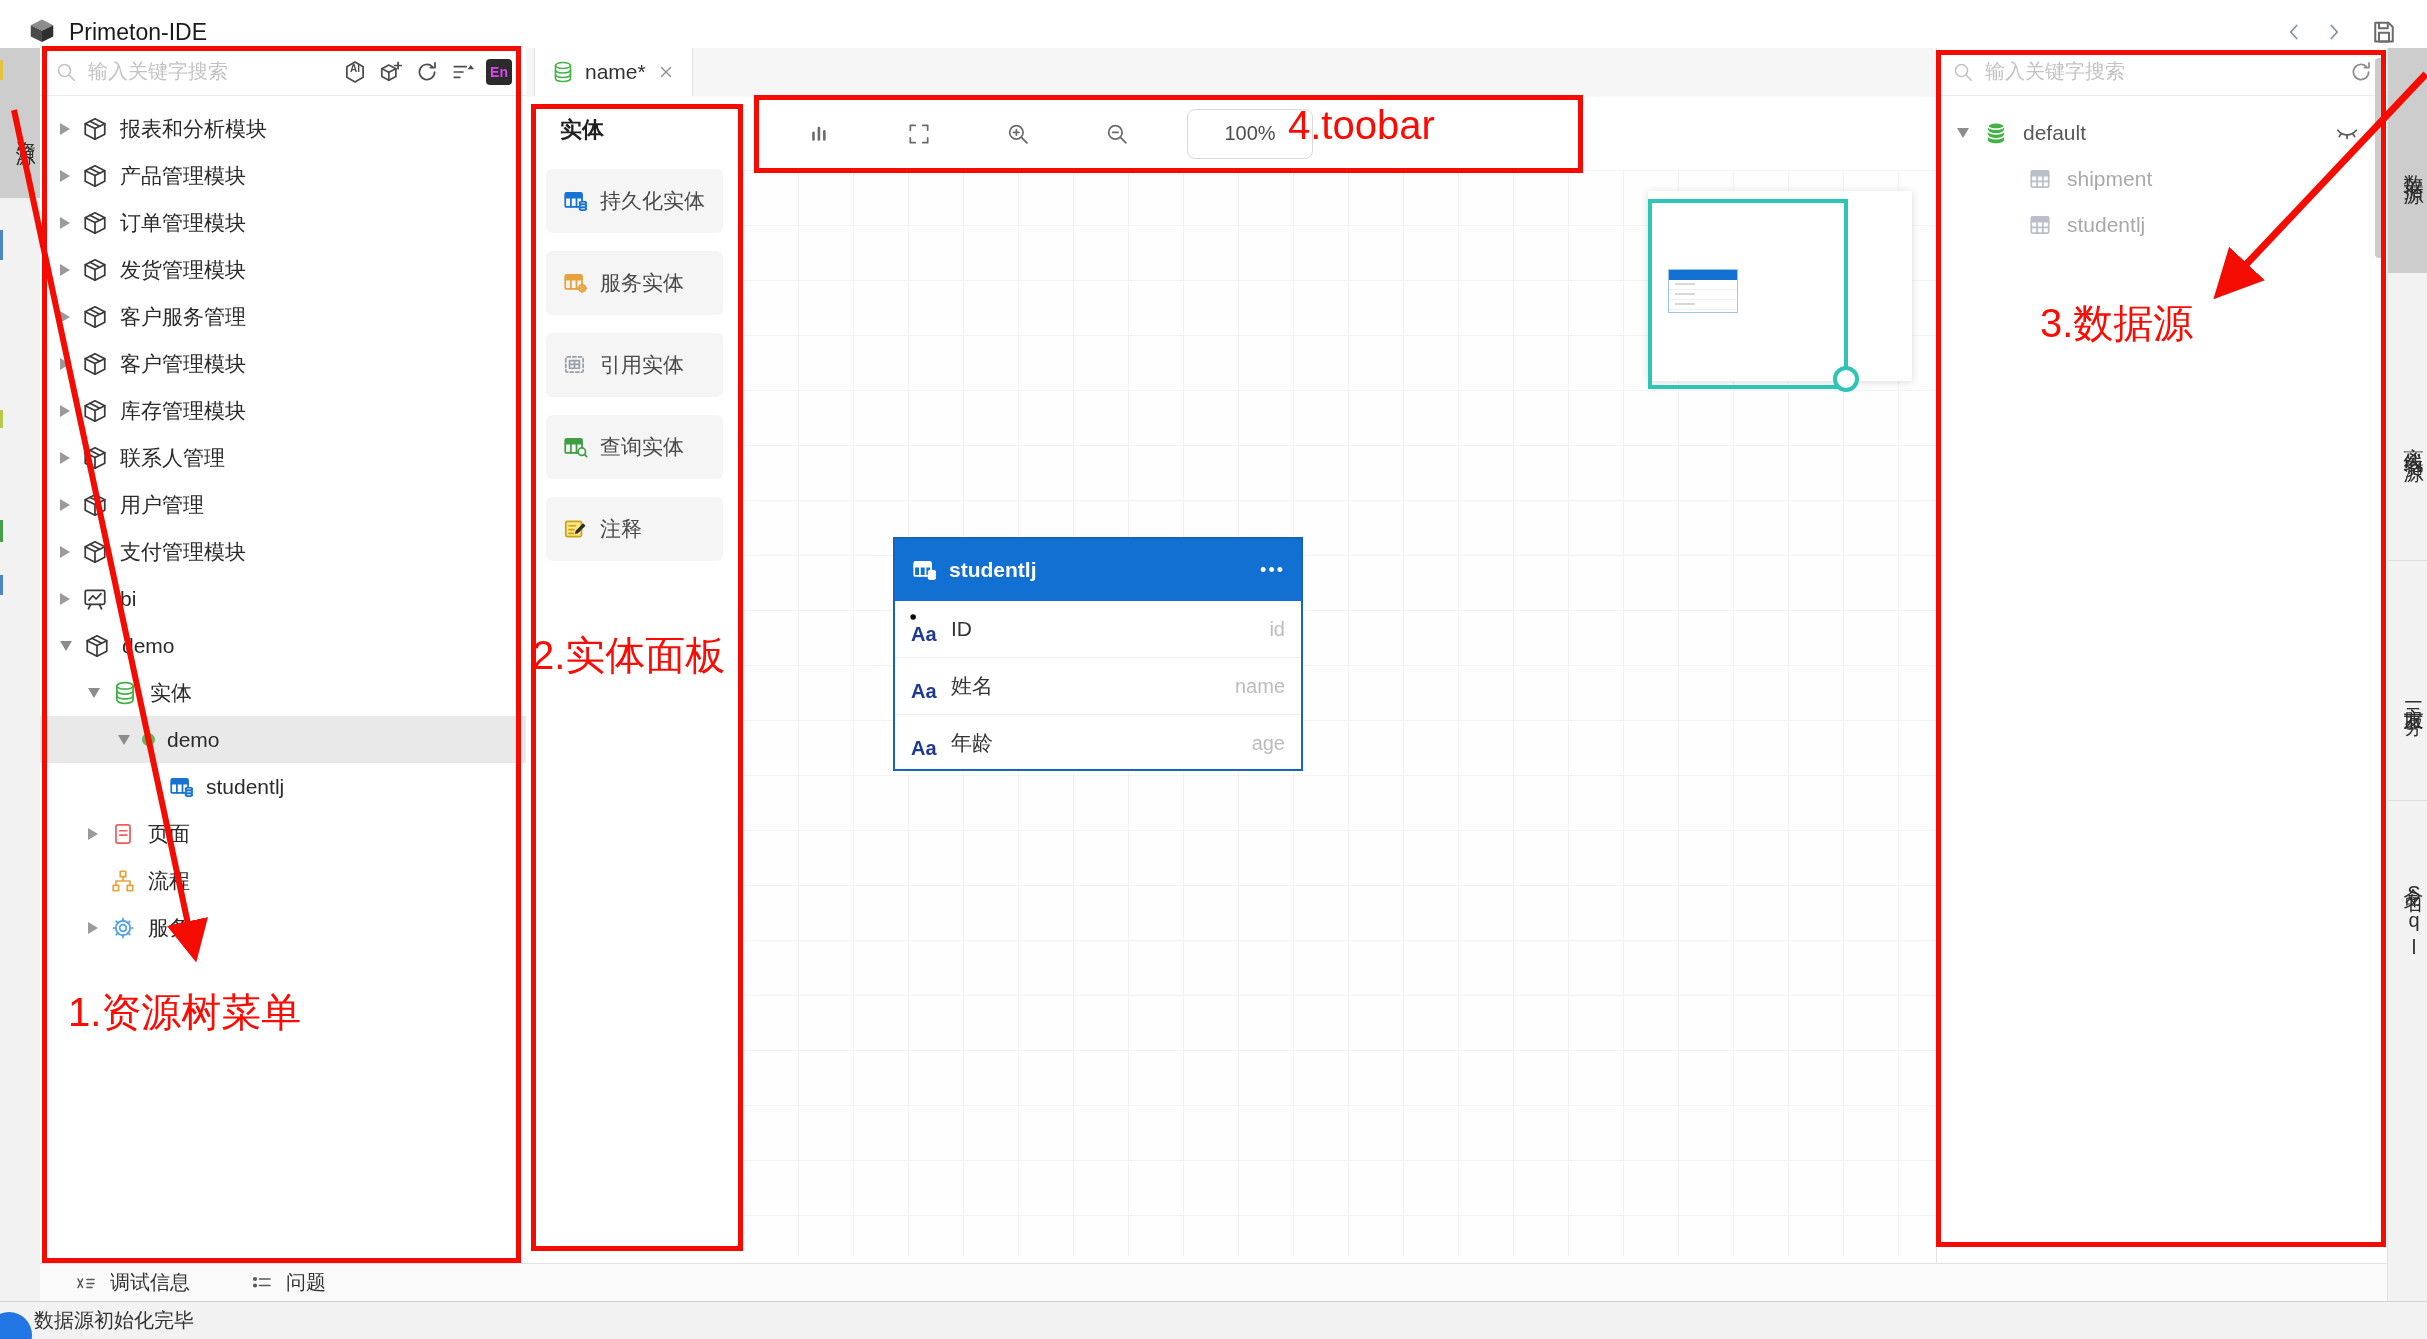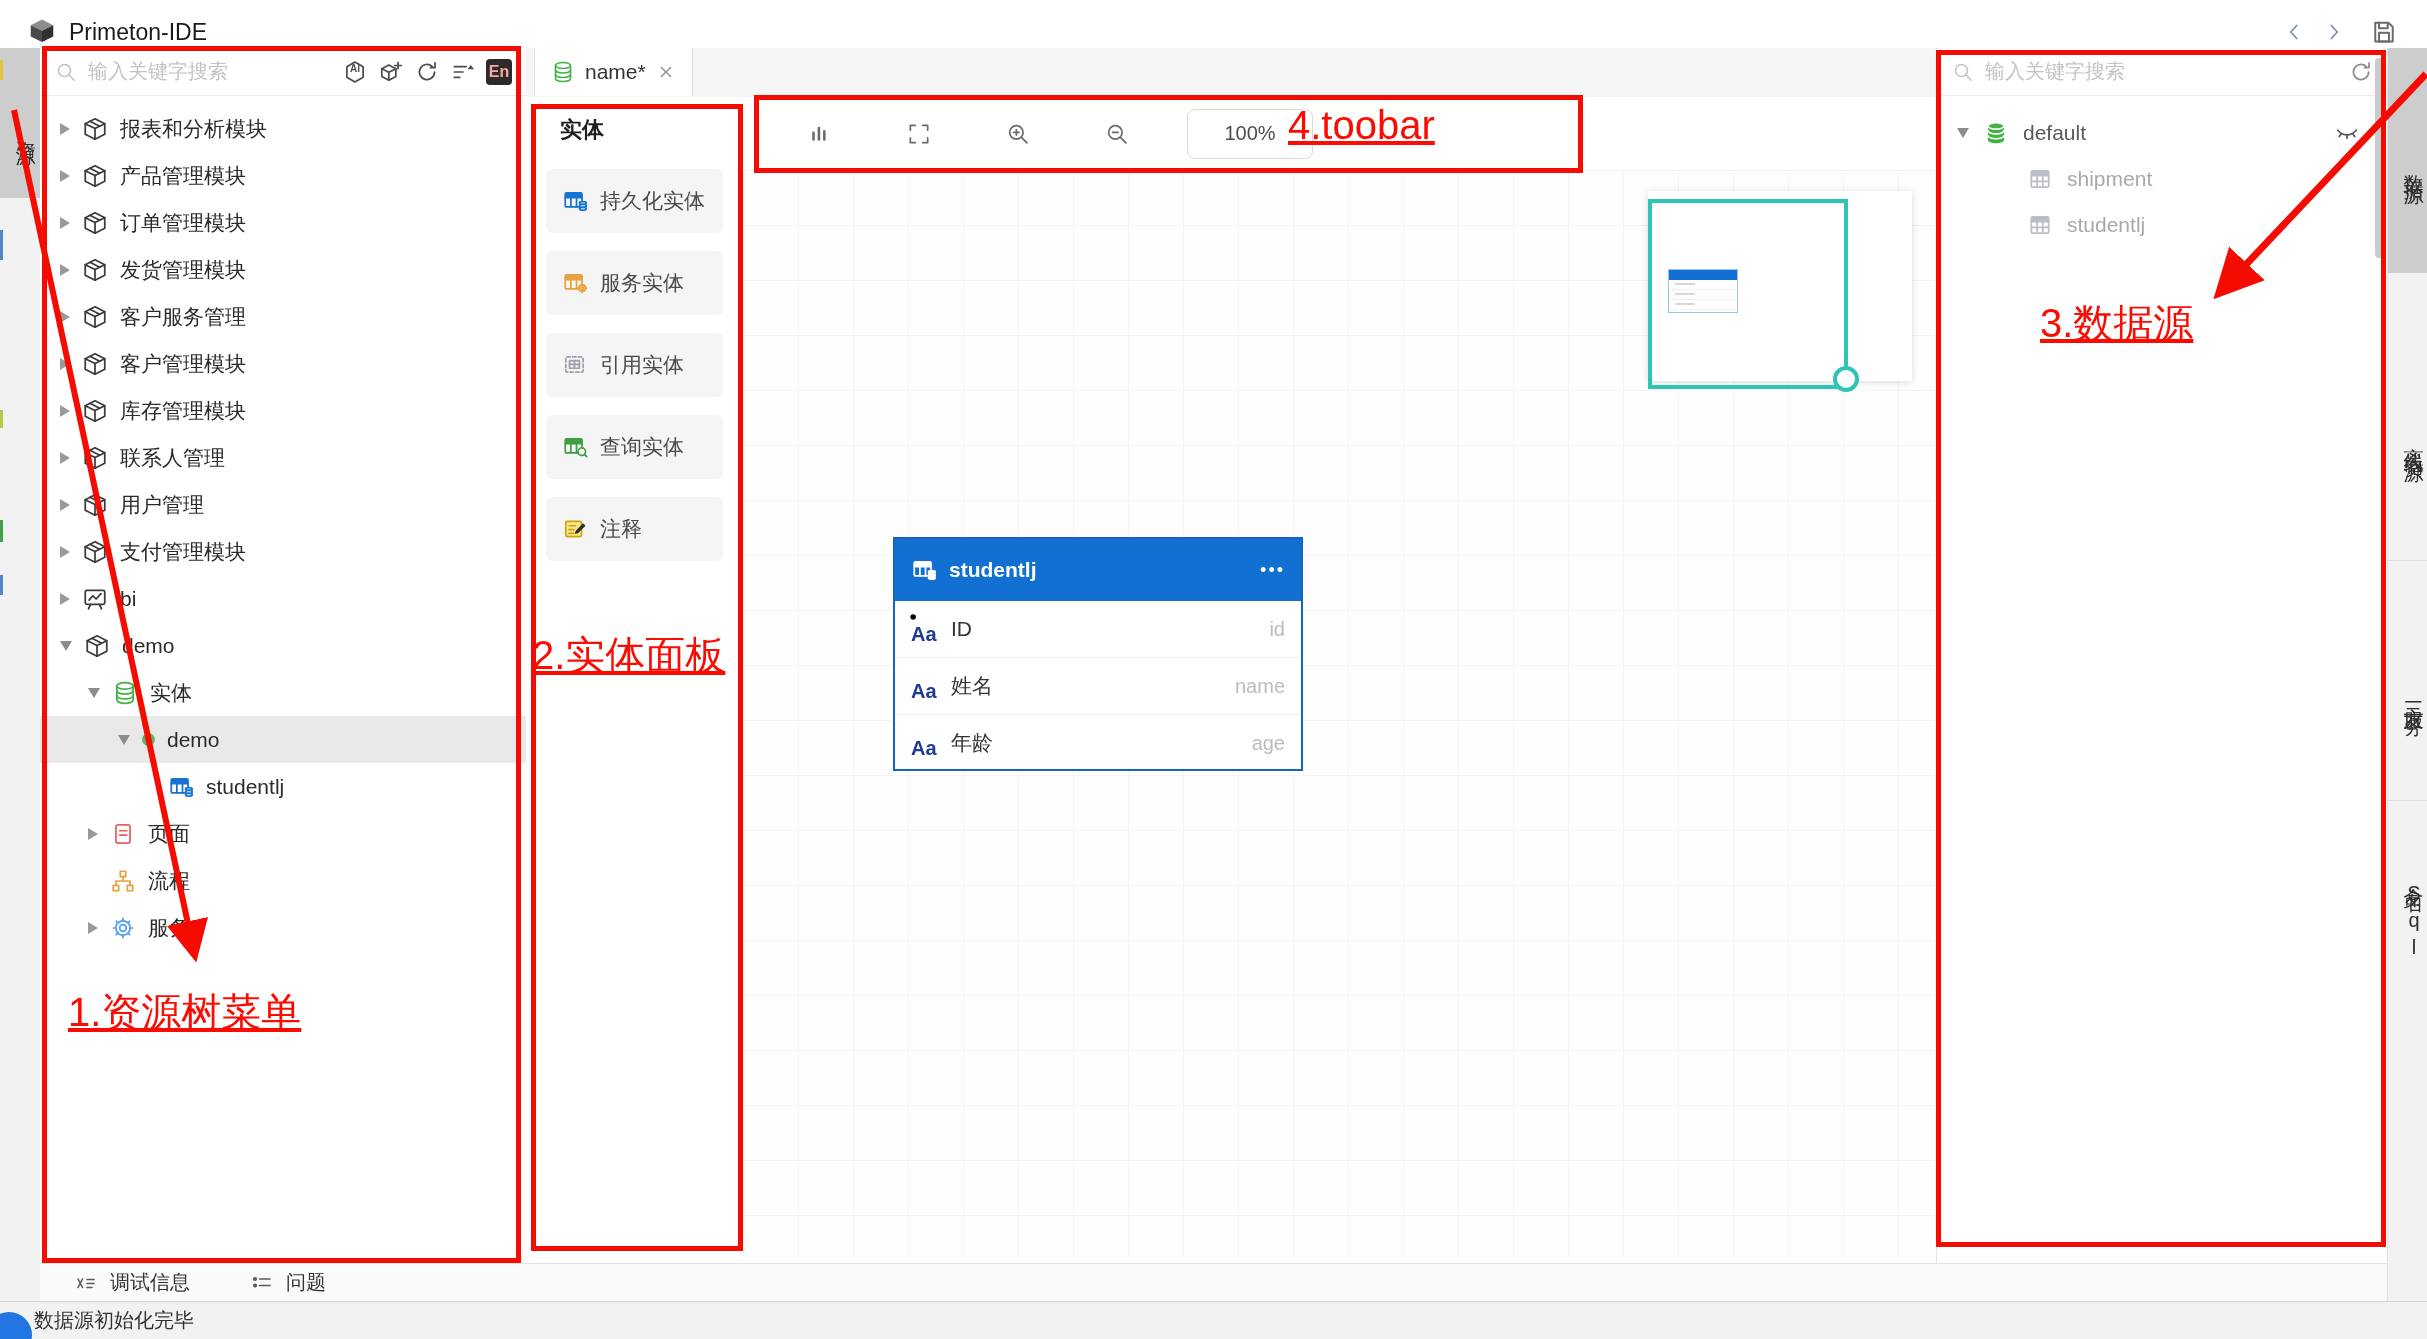--- a/index.html
+++ b/index.html
@@ -18,21 +18,21 @@
   .vtab.active{background:#cdcdcd;}
   .sliver{left:0;width:3px;}
   
   #resource-panel{left:40px;top:48px;width:486px;height:1215px;background:#fff;border-right:1px solid #e3e3e3;}
   .searchrow{height:47px;border-bottom:1px solid #ececec;display:flex;align-items:center;padding:0 14px;gap:10px;}
   .ph{color:#c3c3c3;font-size:20px;flex:1;}
   .sicon{color:#c3c3c3;}
   .acticon{color:#4d4d4d;}
   .aiwrap{position:relative;width:26px;height:26px;color:#4d4d4d;}
   .aiwrap span{position:absolute;left:0;top:4px;width:26px;text-align:center;font-size:10px;font-weight:bold;color:#4d4d4d;}
-  .enbadge{width:26px;height:26px;background:#2b2b2b;color:#fca5a5;border-radius:4px;font-size:16px;font-weight:bold;display:flex;align-items:center;justify-content:center;flex:none;}
+  .enbadge{width:26px;height:26px;background:#2b2b2b;color:#d946ef;border-radius:4px;font-size:14px;font-weight:bold;display:flex;align-items:center;justify-content:center;flex:none;}
   #tree{position:absolute;left:0;top:57px;width:486px;}
   .trow{height:47px;display:flex;align-items:center;gap:12px;font-size:21px;color:#2b2b2b;}
   .trow.sel{background:#e9e9e9;}
   .lv0{padding-left:20px;}.lv1{padding-left:48px;}.lv2{padding-left:78px;}.lv3{padding-left:128px;}
   .tri{width:0;height:0;flex:none;}
   .tri-r{border-left:10px solid #9a9a9a;border-top:6px solid transparent;border-bottom:6px solid transparent;}
   .tri-d{border-top:10px solid #8c8c8c;border-left:6px solid transparent;border-right:6px solid transparent;}
   .tri-0{width:10px;}
   .gdot{width:13px;height:13px;border-radius:50%;background:#5cb85c;flex:none;}
   .ink{color:#3a3a3a;} .green{color:#43b244;} .blue{color:#1673d1;} .red{color:#f15b5b;} .orange{color:#e8a23d;} .lblue{color:#4d9ff2;} .gray{color:#9aa0a6;}
@@ -78,21 +78,21 @@
   .dschild{padding-left:90px;color:#a9a9a9;}
   .gridic{color:#b9bec7;}
   #ds-scroll{position:absolute;left:438px;top:10px;width:8px;height:200px;background:#ccc;border-radius:4px;}
   
   #bottom-row{left:40px;top:1263px;width:2347px;height:38px;background:#fafafa;border-top:1px solid #e2e2e2;display:flex;align-items:center;gap:60px;padding-left:34px;box-sizing:border-box;}
   .btab{display:flex;align-items:center;gap:12px;font-size:20px;color:#333;}
   .btab svg{color:#5a5a5a;}
   #status-bar{left:0;top:1301px;width:2427px;height:38px;background:#f2f2f2;border-top:1px solid #d0d0d0;display:flex;align-items:center;padding-left:34px;box-sizing:border-box;font-size:20px;color:#333;}
   #fab{left:-14px;top:1312px;width:46px;height:46px;border-radius:50%;background:#2276e3;}
   .redbox{position:absolute;border:5px solid #f40b02;box-sizing:border-box;pointer-events:none;z-index:50;}
-  .redtext{position:absolute;color:#fb0b02;font-size:40px;z-index:51;pointer-events:none;white-space:nowrap;text-decoration:underline;}
+  .redtext{position:absolute;color:#fb0b02;font-size:40px;z-index:51;pointer-events:none;white-space:nowrap;}
   #anno-svg{position:absolute;left:0;top:0;z-index:52;pointer-events:none;}
   .navic{color:#7d91ad;}
 </style>
 </head>
 <body>
 
 <svg width="0" height="0" style="position:absolute">
   <defs>
     <symbol id="i-cube" viewBox="0 0 24 24">
         <path d="M12 2.6 21 7.1v9.8L12 21.4 3 16.9V7.1z"></path>

